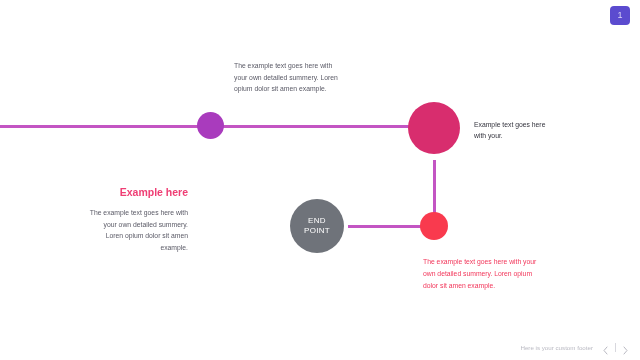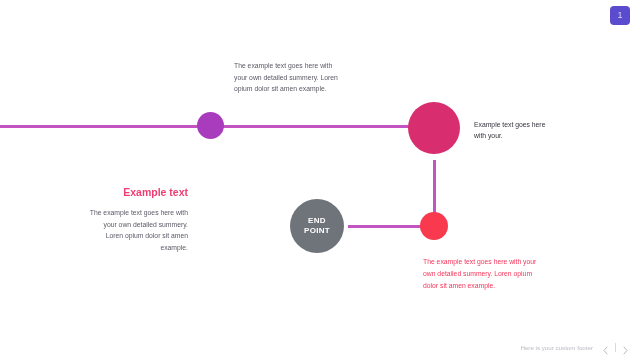--- a/index.html
+++ b/index.html
@@ -100,21 +100,21 @@
     width: 54px;
     height: 54px;
     background: #6f737a;
     display: flex;
     align-items: center;
     justify-content: center;
   }
   .endpoint-label {
     color: #ffffff;
     font-size: 8px;
-    font-weight: bold;
+    font-weight: normal;
     line-height: 10px;
     text-align: center;
     letter-spacing: 0.3px;
   }
 
   
   .txt {
     position: absolute;
     font-size: 6.8px;
     line-height: 11.5px;
@@ -215,21 +215,21 @@
       <span>END</span><br>
       <span>POINT</span>
     </div>
   </div>
 
   <div class="txt txt-top">The example text goes here with your own detailed summery. Loren opium dolor sit amen example.</div>
 
   <div class="txt txt-right-node">Example text goes here with your.</div>
 
   <div class="block-left">
-    <div class="heading-pink">Example text</div>
+    <div class="heading-pink">Example here</div>
     <p>The example text goes here with your own detailed summery. Loren opium dolor sit amen example.</p>
   </div>
 
   <div class="txt txt-red">The example text goes here with your own detailed summery. Loren opium dolor sit amen example.</div>
 
   <div class="footer">
     <span class="footer-text">Here is your custom footer</span>
     <div class="footer-nav">
       <span class="chev">
         <svg viewBox="0 0 9 11" width="9" height="11" fill="none" stroke="currentColor" stroke-width="1" stroke-linecap="round" stroke-linejoin="round">

